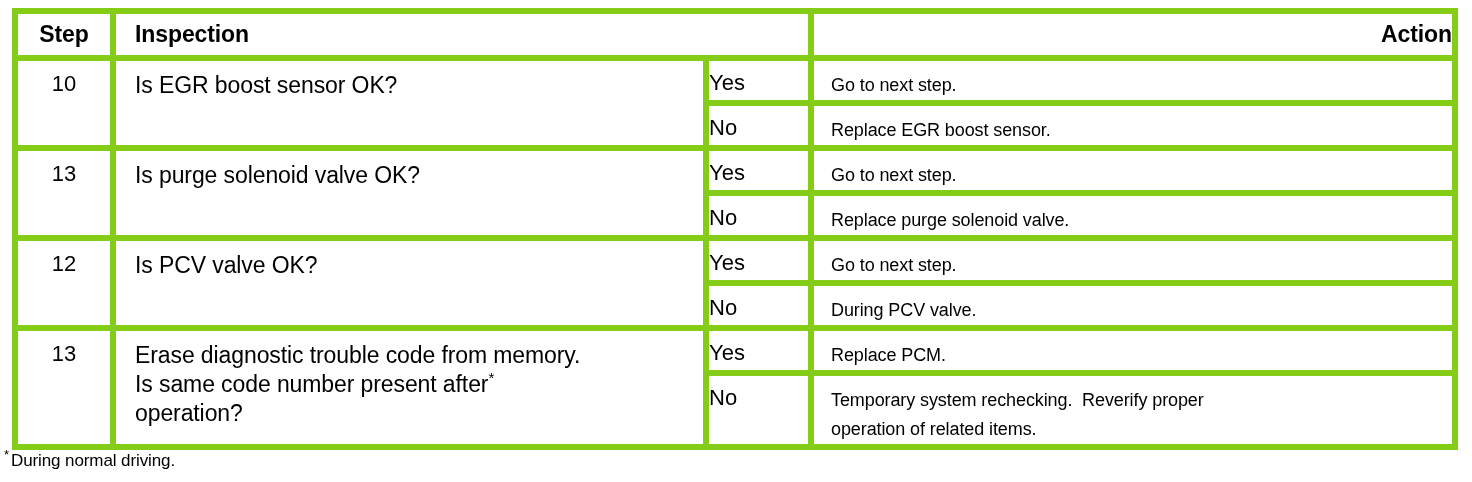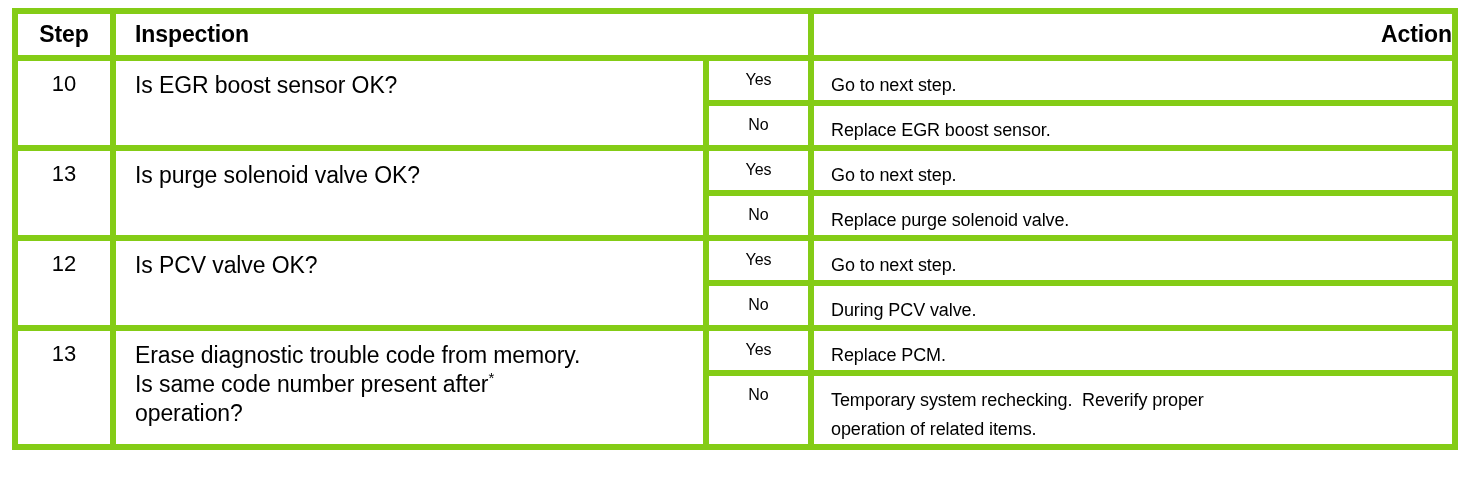--- a/index.html
+++ b/index.html
@@ -76,22 +76,22 @@
 
   td.insp-cell {
     padding-left: 19px !important;
     padding-top: 10px !important;
     font-size: 23px;
     line-height: 29px;
     letter-spacing: -0.1px;
   }
 
   td.yesno-cell {
-    text-align: center;
-    font-size: 16px;
+    text-align: left;
+    font-size: 22px;
     line-height: 1;
     padding-top: 11px !important;
     margin-top: 10px;
   }
 
   td.action-cell {
     padding-left: 17px !important;
     padding-top: 10px !important;
     font-size: 18px;
     line-height: 29px;
@@ -211,14 +211,15 @@
         <tr class="r13-b">
           <td class="yesno-cell">No</td>
           <td class="action-cell">Temporary system rechecking.  Reverify proper
 operation of related items.</td>
         </tr>
 
       </tbody>
     </table>
   </div>
 
+  <div class="footnote"><span class="fn-star">*</span><span>During normal driving.</span></div>
 
 </div>
 
 </body></html>

